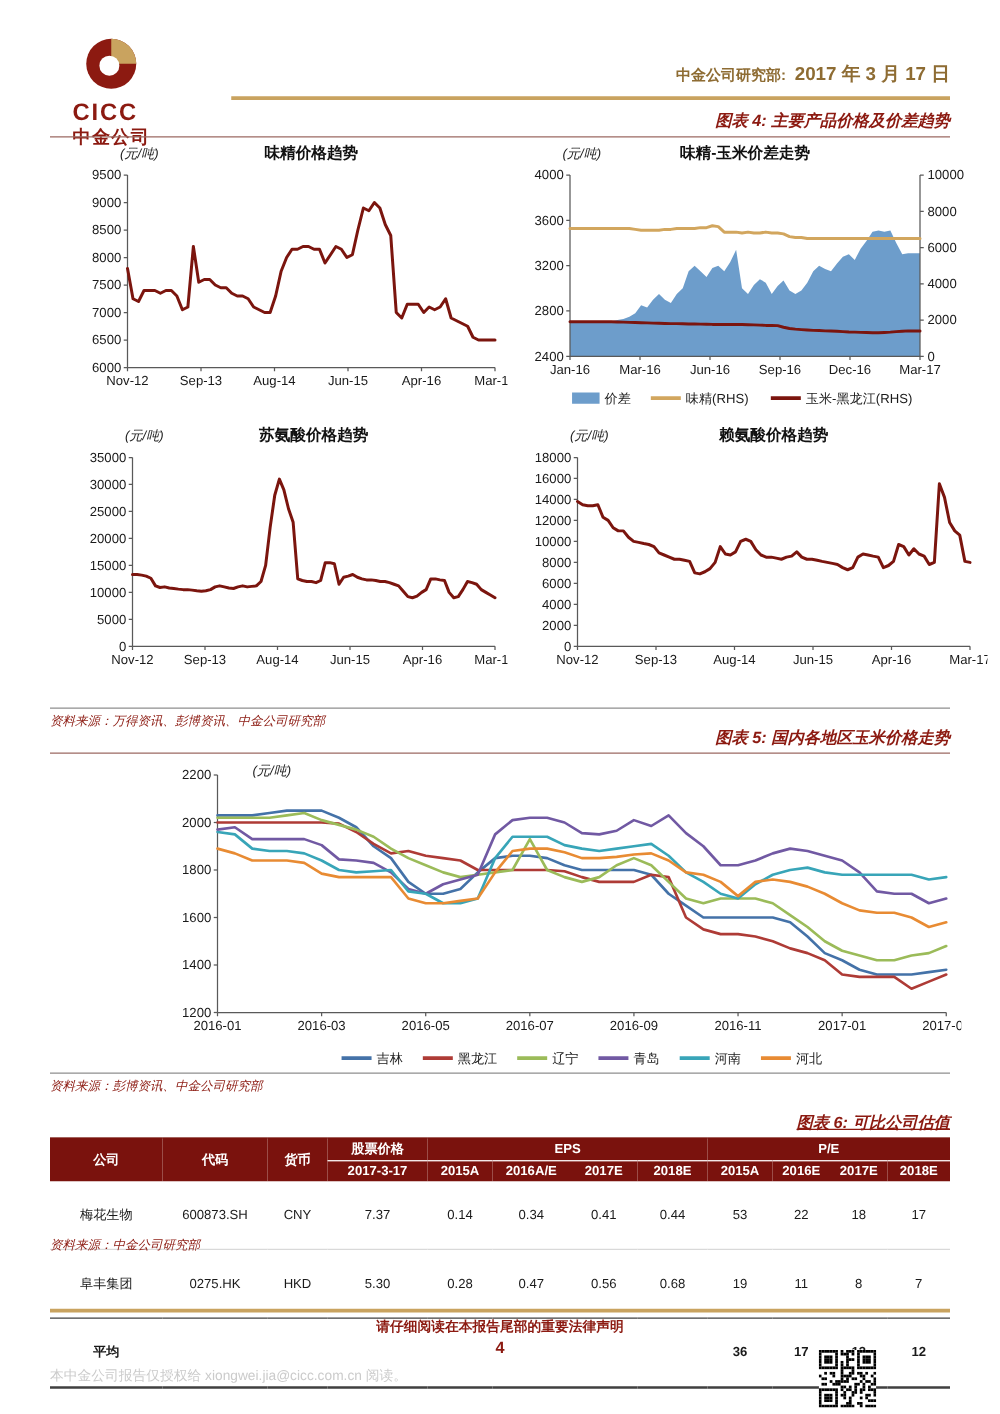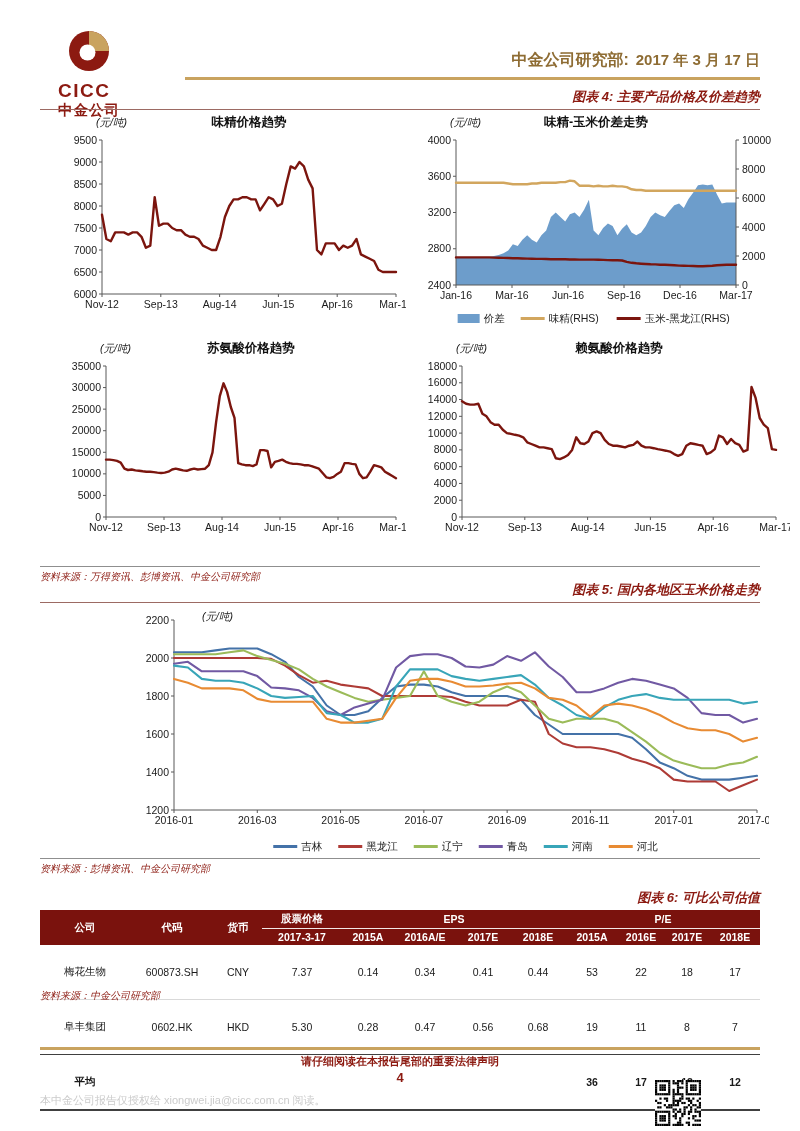--- a/index.html
+++ b/index.html
@@ -6,28 +6,28 @@
   body{width:800px;height:1131px;position:relative;overflow:hidden;
        font-family:"Liberation Sans","DejaVu Sans",sans-serif;color:#1a1a1a;}
   .abs{position:absolute;}
 
   
   #logo{left:58px;top:30px;display:flex;align-items:center;gap:9px;flex-direction:column;}
   .logo-text{color:#8C1A11;font-weight:bold;line-height:1.05;}
   .logo-en{font-size:19px;letter-spacing:1.5px;}
   .logo-cn{font-size:14.5px;margin-top:2px;letter-spacing:1px;}
   #header-right{right:40px;top:50px;text-align:right;color:#8E6C33;white-space:nowrap;}
-  #header-dept{font-size:16px;font-weight:bold;padding-left:25px;}
+  #header-dept{font-size:12px;font-weight:bold;padding-left:25px;}
   #header-date{font-size:15px;font-weight:bold;margin-left:7px;}
   #header-rule{left:185px;right:40px;top:77px;height:2.5px;background:#C9A35F;}
 
   
   .fig-heading{left:40px;right:40px;color:#8C1A11;font-style:italic;font-weight:bold;
                font-size:13px;border-bottom:1px solid #9c6a63;padding-bottom:3px;text-align:right;}
-  #fig4-heading{top:88px;} #fig5-heading{top:581px;} #fig6-heading{top:889px;}
+  #fig4-heading{top:88px;} #fig5-heading{top:581px;} #fig6-heading{top:889px;text-decoration:underline;}
   .source-note{left:40px;right:40px;color:#8C1A11;font-style:italic;font-size:10px;
                border-top:1px solid #8f8f8f;padding-top:3px;}
   #source4{top:544px;margin-top:22px;} #source5{top:858px;}
   #source6{top:986px;border-top:none;}
 
   
   #chartA{left:58px;top:110px;} #chartB{left:414px;top:110px;}
   #chartC{left:58px;top:336px;} #chartD{left:414px;top:336px;}
   #chart5{left:124px;top:604px;}
   svg text{font-family:"Liberation Sans","DejaVu Sans",sans-serif;}
@@ -335,21 +335,21 @@
       <td>0.34</td>
       <td>0.41</td>
       <td>0.44</td>
       <td>53</td>
       <td>22</td>
       <td>18</td>
       <td>17</td>
     </tr>
     <tr class="last">
       <td>阜丰集团</td>
-      <td>0602.HK</td>
+      <td>0275.HK</td>
       <td>HKD</td>
       <td>5.30</td>
       <td>0.28</td>
       <td>0.47</td>
       <td>0.56</td>
       <td>0.68</td>
       <td>19</td>
       <td>11</td>
       <td>8</td>
       <td>7</td>

